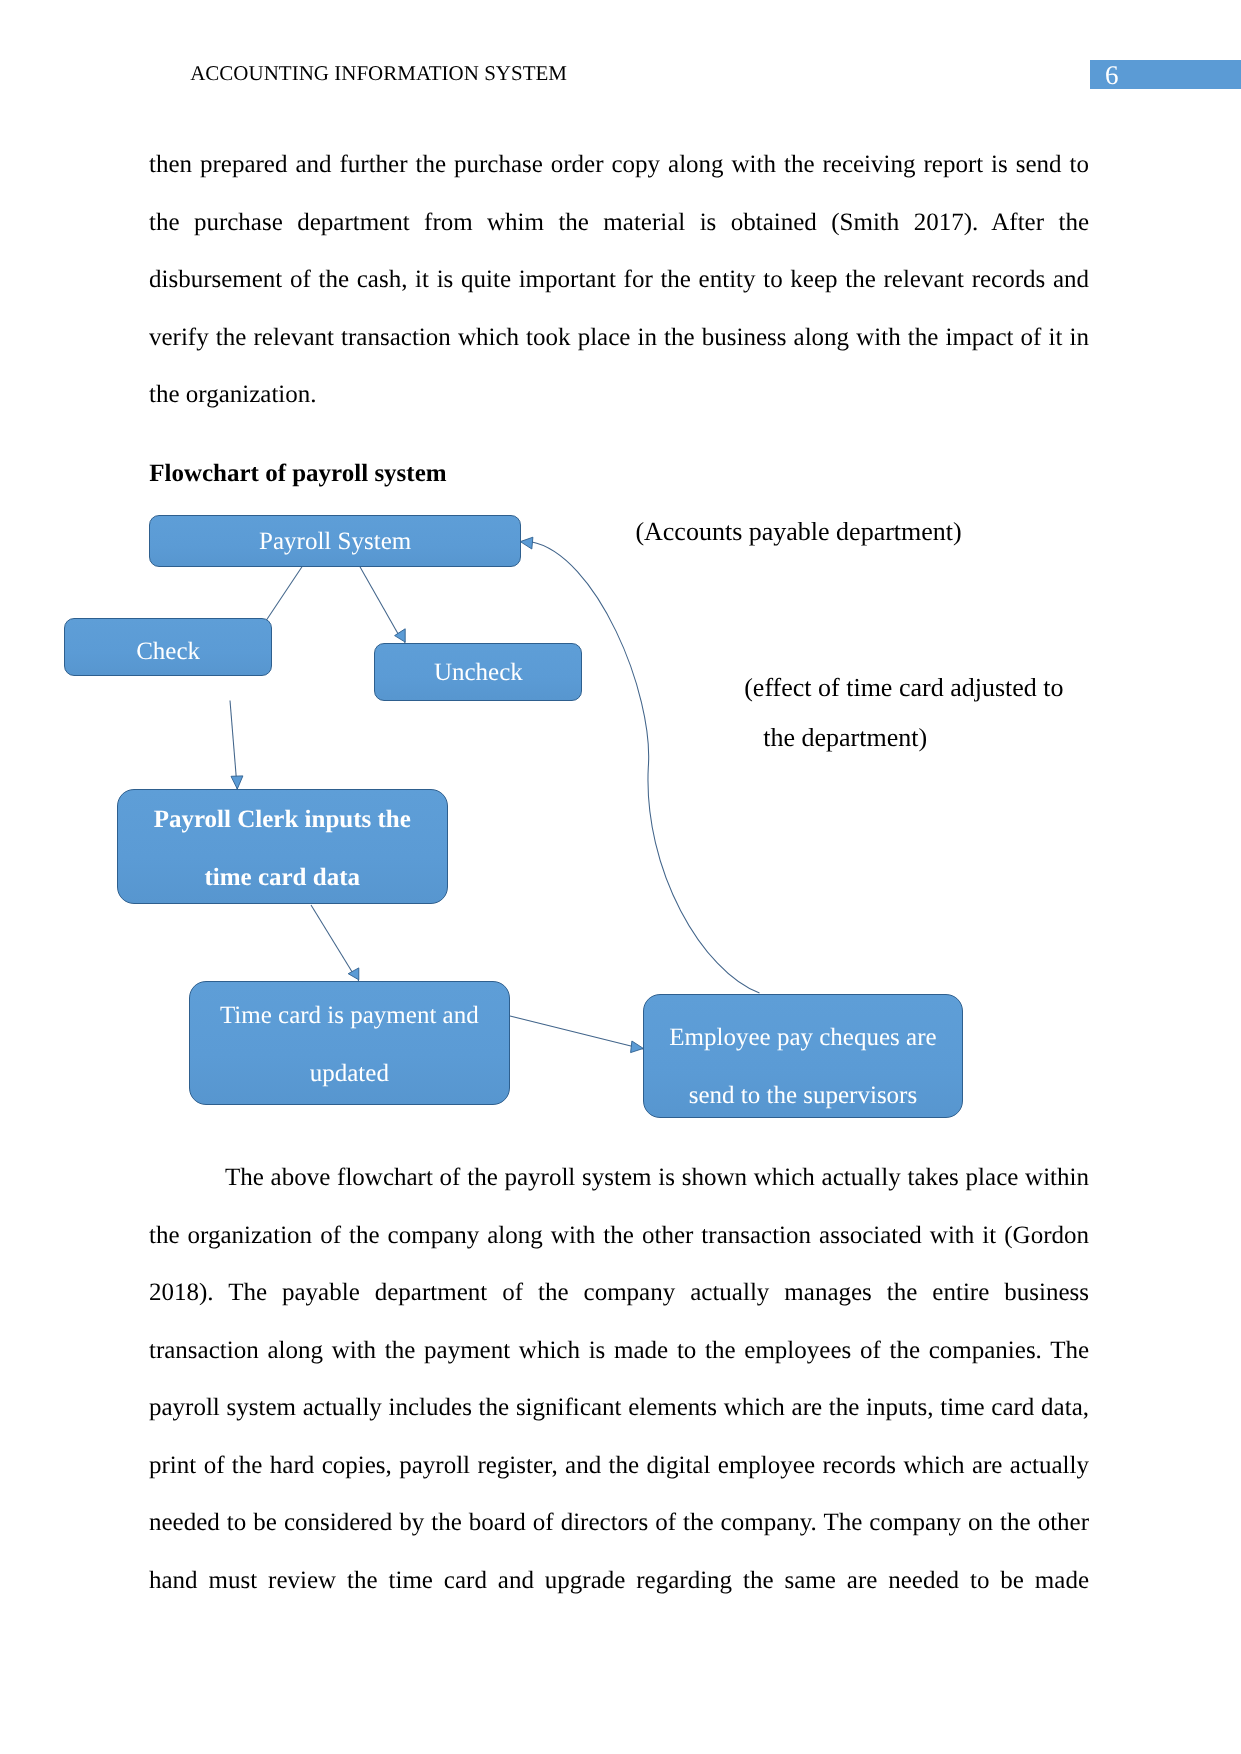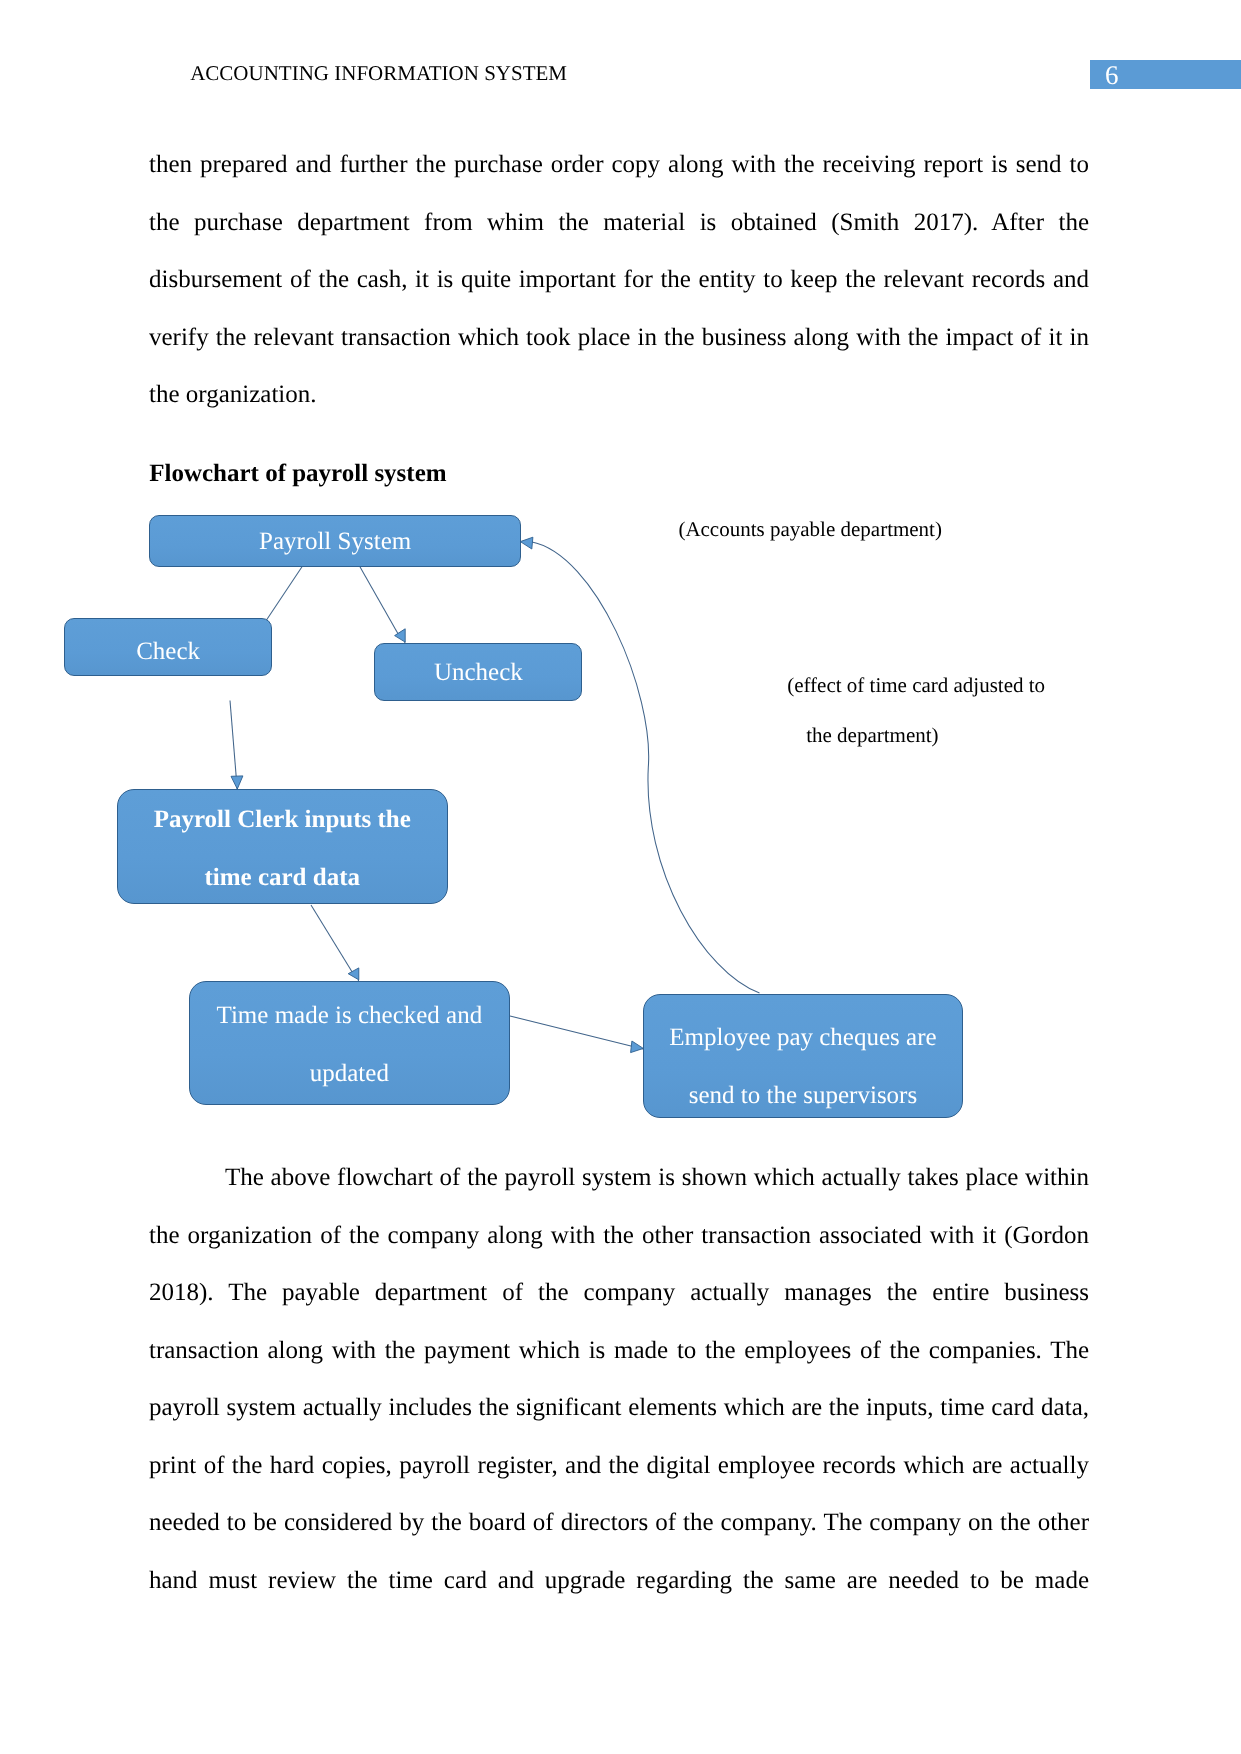--- a/index.html
+++ b/index.html
@@ -67,24 +67,23 @@
 
   .node-payroll  { left:149.4px; top:514.9px; width:371.5px; height:51.7px; border-radius:10px; padding-top:2px; }
   .node-check    { left:64.3px;  top:618px; width:207.6px; height:57.6px; border-radius:10px; padding-top:10px; }
   .node-uncheck  { left:374.2px; top:643.1px; width:208.3px; height:57.6px; border-radius:10px; padding-top:3px;text-align:right; }
   .node-clerk    { left:117px;   top:788.8px; width:330.5px; height:115.3px; border-radius:17px; padding-top:5px;font-weight:bold; }
   .node-timecard { left:189px;   top:980.8px; width:320.7px; height:124.2px; border-radius:17px; padding-top:4px; }
   .node-employee { left:642.8px; top:994px;   width:320.3px; height:123.9px; border-radius:17px; padding-top:22px; }
 
   .label {
     position:absolute;
-    font-size:21px;
+    font-size:26px;
     color:#000;
     white-space:nowrap;
-    margin-left:43px;
   }
   .label-accounts { left:635.4px; top:516.5px; }
   .label-effect-1 { left:744.2px; top:673px; }
   .label-effect-2 { left:763.2px; top:723px; }
 </style>
 </head>
 <body>
 
 <div class="page">
 
@@ -127,21 +126,21 @@
       <span class="l">Check</span>
     </div>
     <div class="node node-uncheck">
       <span class="l">Uncheck</span>
     </div>
     <div class="node node-clerk">
       <span class="l">Payroll Clerk inputs the</span>
       <span class="l">time card data</span>
     </div>
     <div class="node node-timecard">
-      <span class="l">Time made is checked and</span>
+      <span class="l">Time card is payment and</span>
       <span class="l">updated</span>
     </div>
     <div class="node node-employee">
       <span class="l">Employee pay cheques are</span>
       <span class="l">send to the supervisors</span>
     </div>
 
     <div class="label label-accounts">(Accounts payable department)</div>
     <div class="label label-effect-1">(effect of time card adjusted to</div>
     <div class="label label-effect-2">the department)</div>

